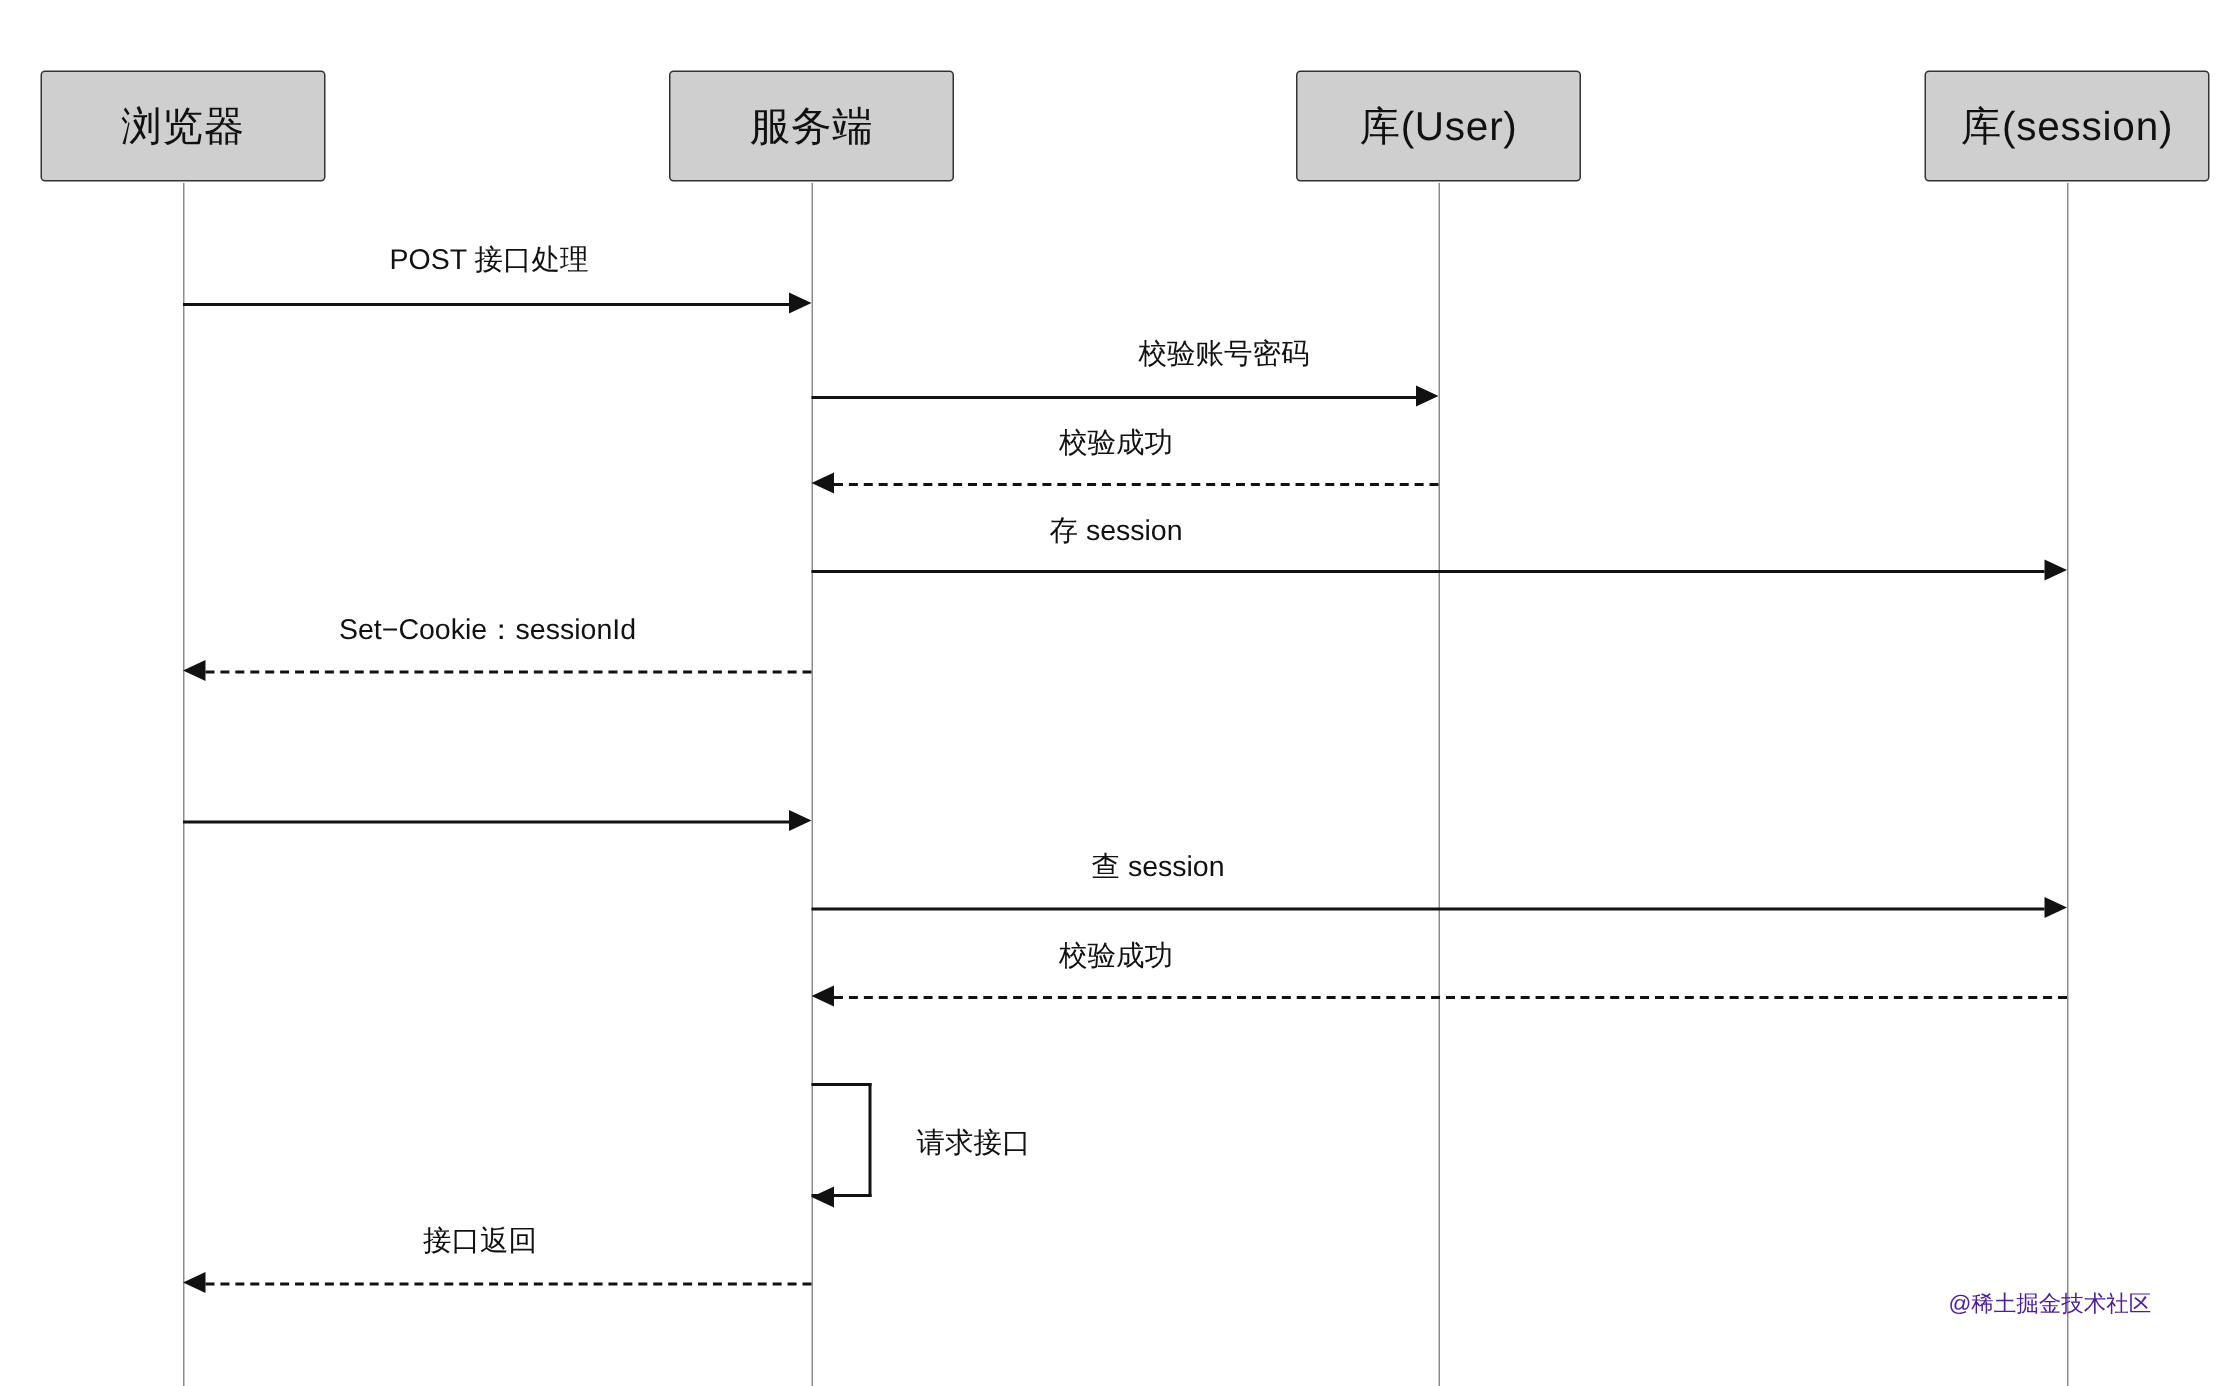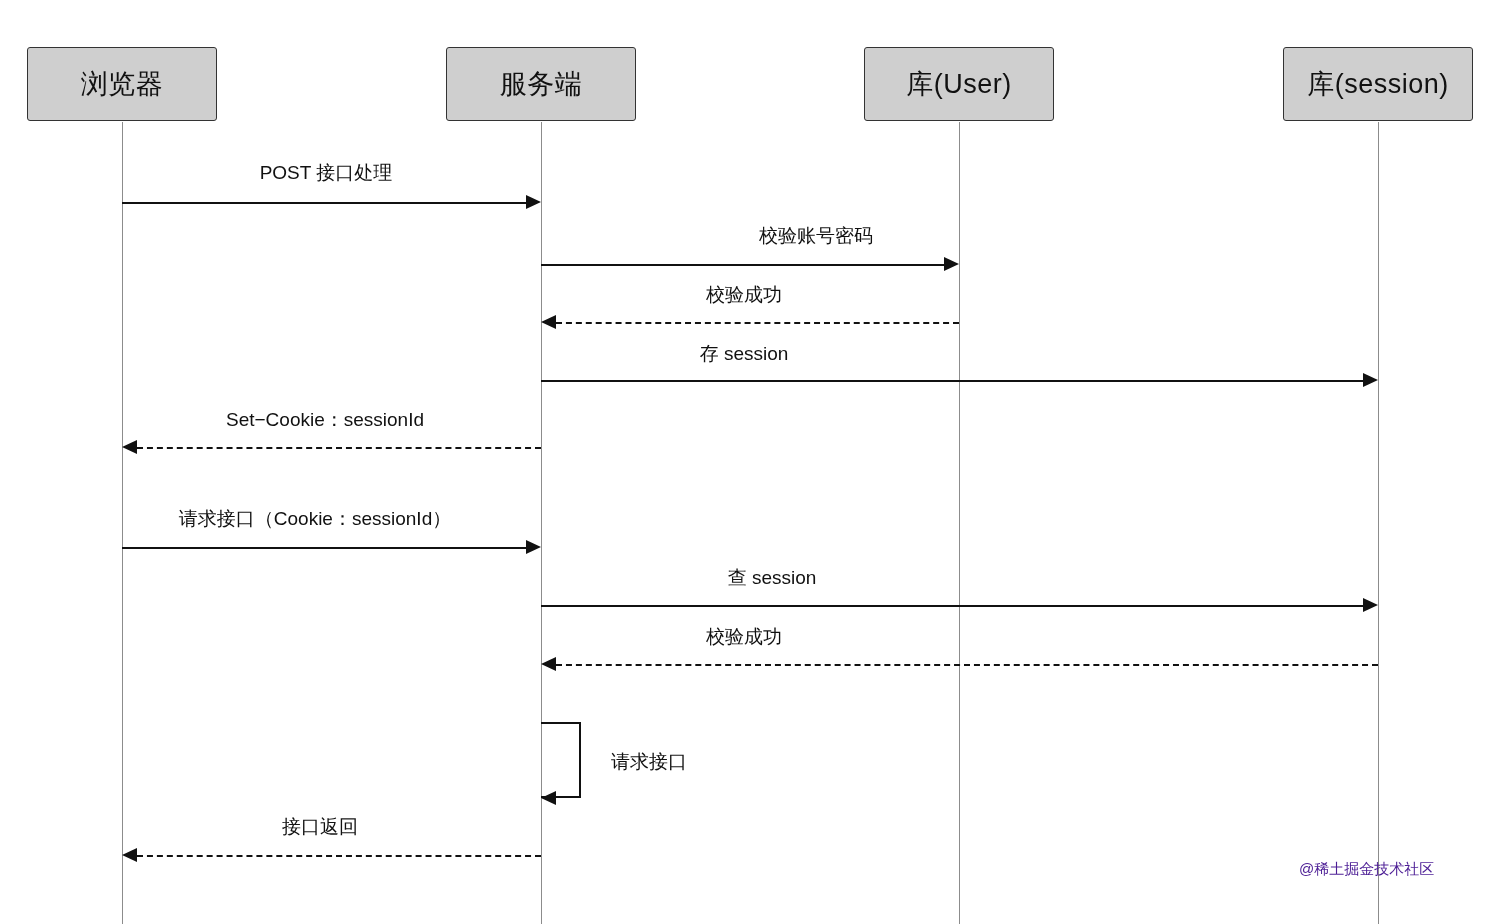--- a/index.html
+++ b/index.html
@@ -118,21 +118,20 @@
   <div class="arrow-head left" style="left:541px; top:315px;"></div>
 
   <div class="msg-label" style="left:744px; top:341px;">存 session</div>
   <div class="arrow-line solid" style="left:541px; top:380px; width:822px;"></div>
   <div class="arrow-head right" style="left:1363px; top:373px;"></div>
 
   <div class="msg-label" style="left:325px; top:407px;">Set−Cookie：sessionId</div>
   <div class="arrow-line dashed" style="left:137px; top:447px; width:404px;"></div>
   <div class="arrow-head left" style="left:122px; top:440px;"></div>
 
-  <div class="msg-label" style="left:315px; top:506px;">请求接口（Cookie：sessionId）</div>
   <div class="arrow-line solid" style="left:122px; top:547px; width:404px;"></div>
   <div class="arrow-head right" style="left:526px; top:540px;"></div>
 
   <div class="msg-label" style="left:772px; top:565px;">查 session</div>
   <div class="arrow-line solid" style="left:541px; top:605px; width:822px;"></div>
   <div class="arrow-head right" style="left:1363px; top:598px;"></div>
 
   <div class="msg-label" style="left:744px; top:624px;">校验成功</div>
   <div class="arrow-line dashed" style="left:556px; top:664px; width:822px;"></div>
   <div class="arrow-head left" style="left:541px; top:657px;"></div>

